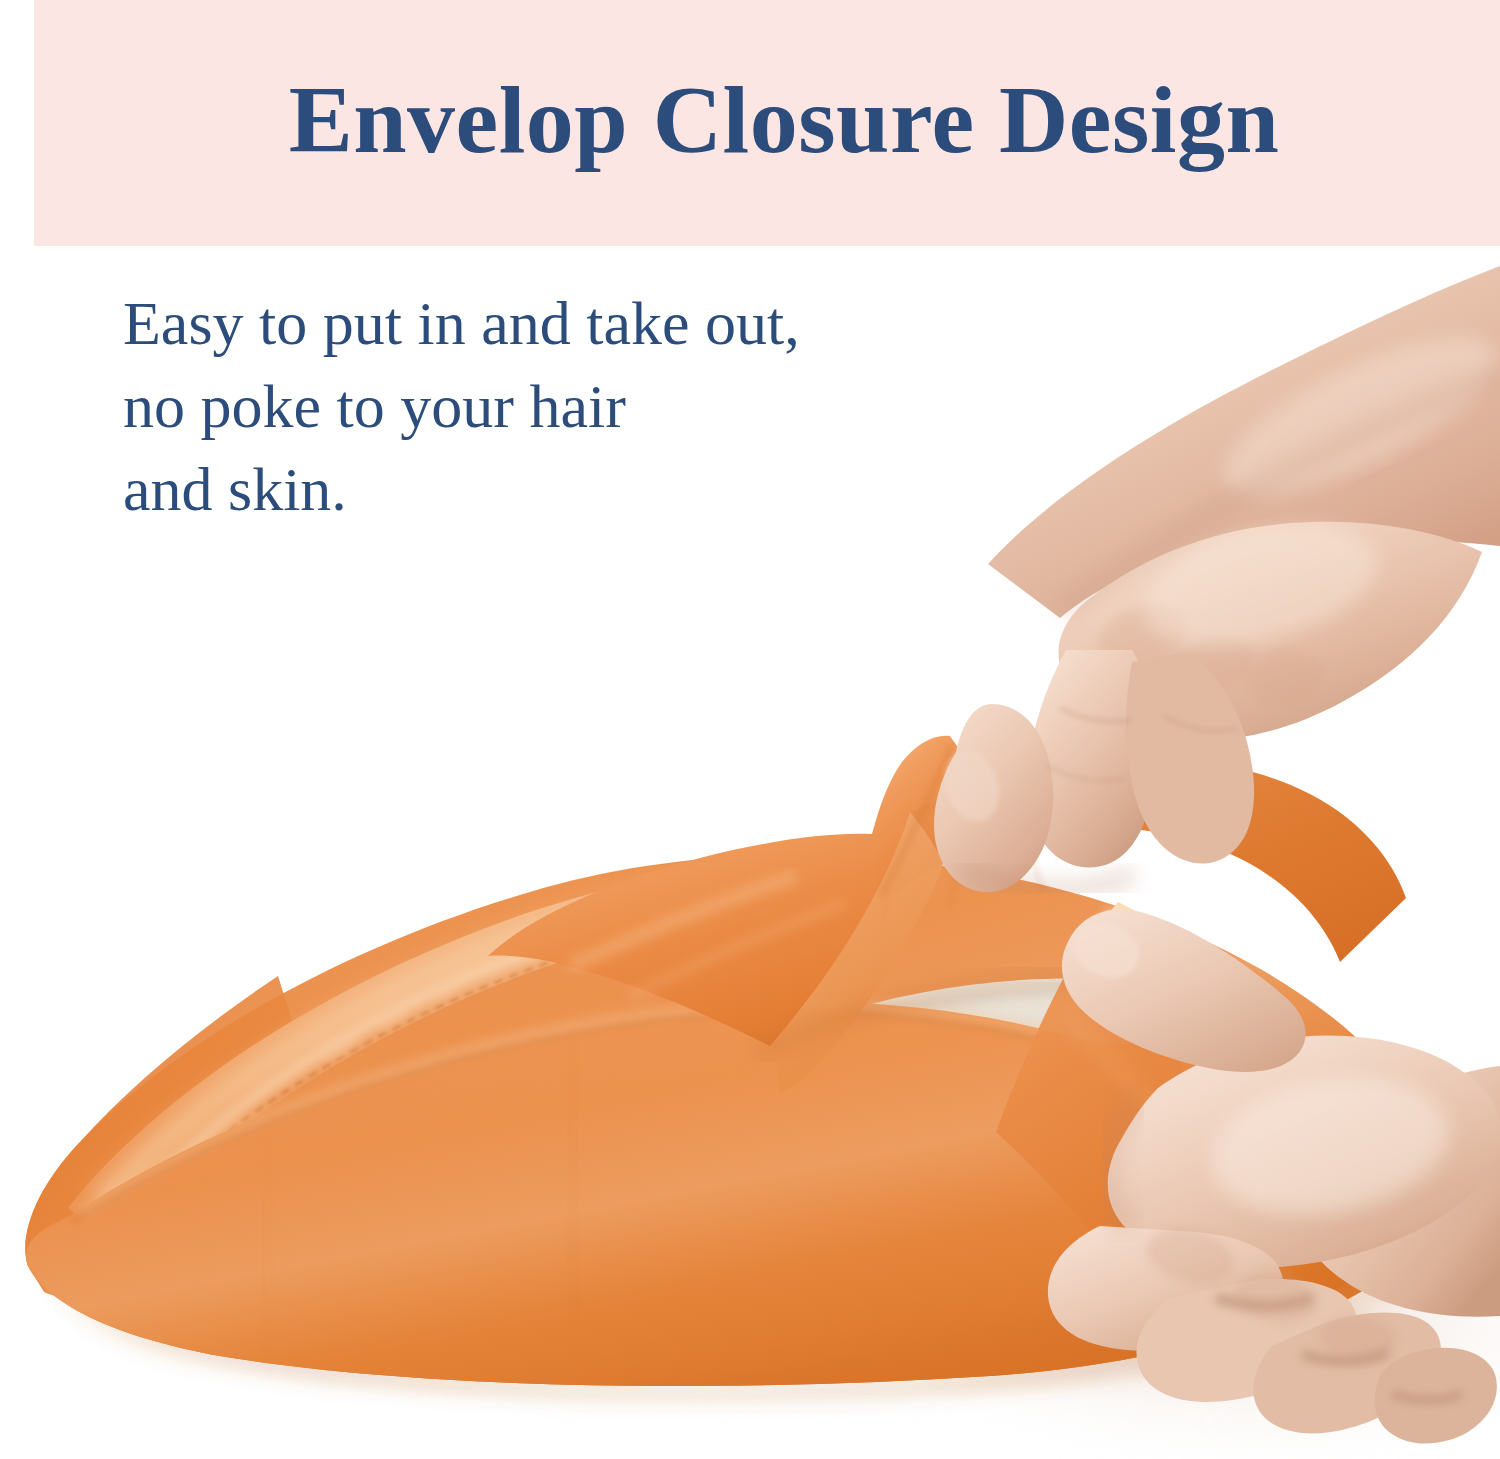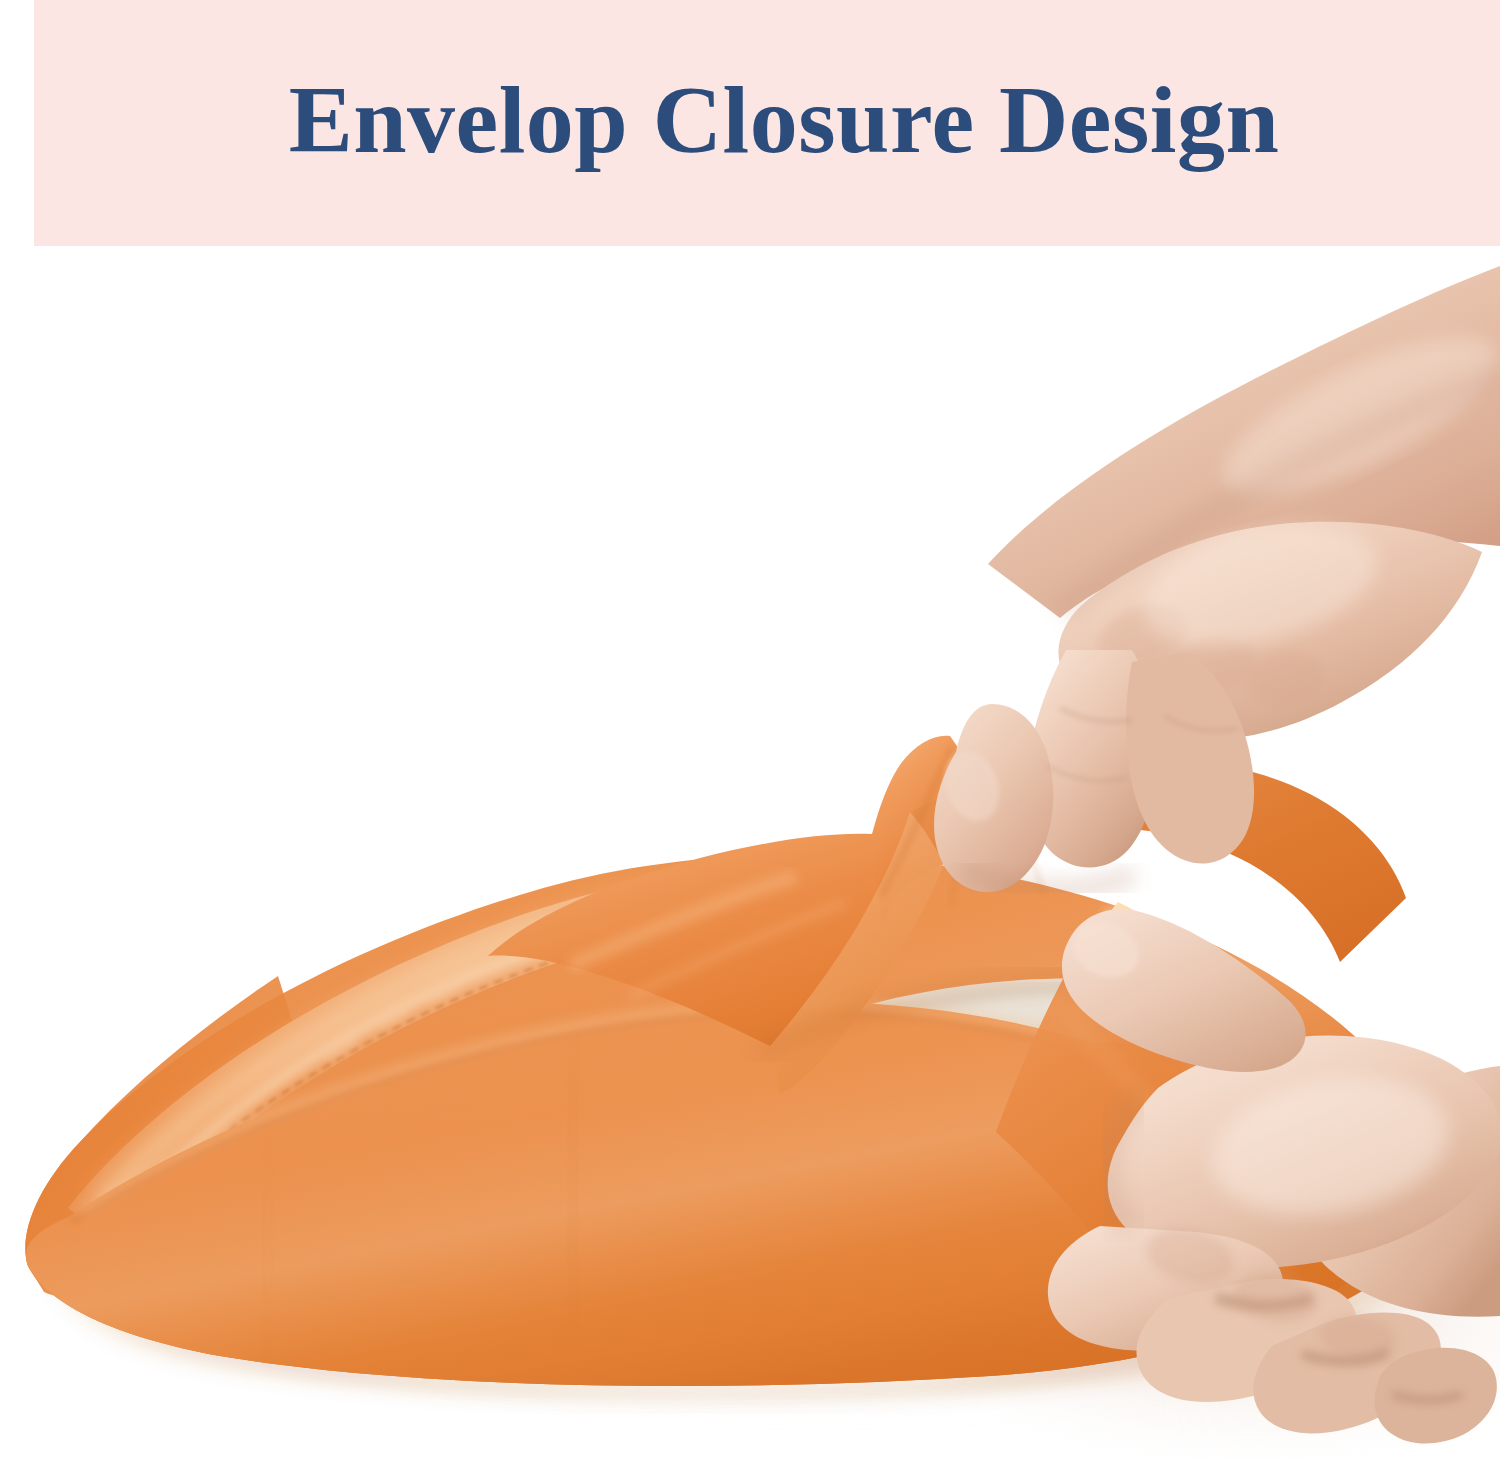--- a/index.html
+++ b/index.html
@@ -133,20 +133,23 @@
 
   <div class="banner">
     <h1 class="banner-title">Envelop Closure Design</h1>
   </div>
 
   <div class="stage">
 
     <div class="floor-shadow"></div>
     <div class="floor-shadow-2"></div>
 
+    <div class="caption">Easy to put in and take out,
+no poke to your hair
+and skin.</div>
 
     <div class="pillow">
       <svg viewBox="0 0 1430 790" preserveAspectRatio="none">
         <defs>
 
           <linearGradient id="bodyG" x1="0" y1="0" x2="0.55" y2="1">
             <stop offset="0" stop-color="#f0a066"></stop>
             <stop offset="0.14" stop-color="#ec8e47"></stop>
             <stop offset="0.38" stop-color="#e8823a"></stop>
             <stop offset="0.62" stop-color="#e47c33"></stop>

